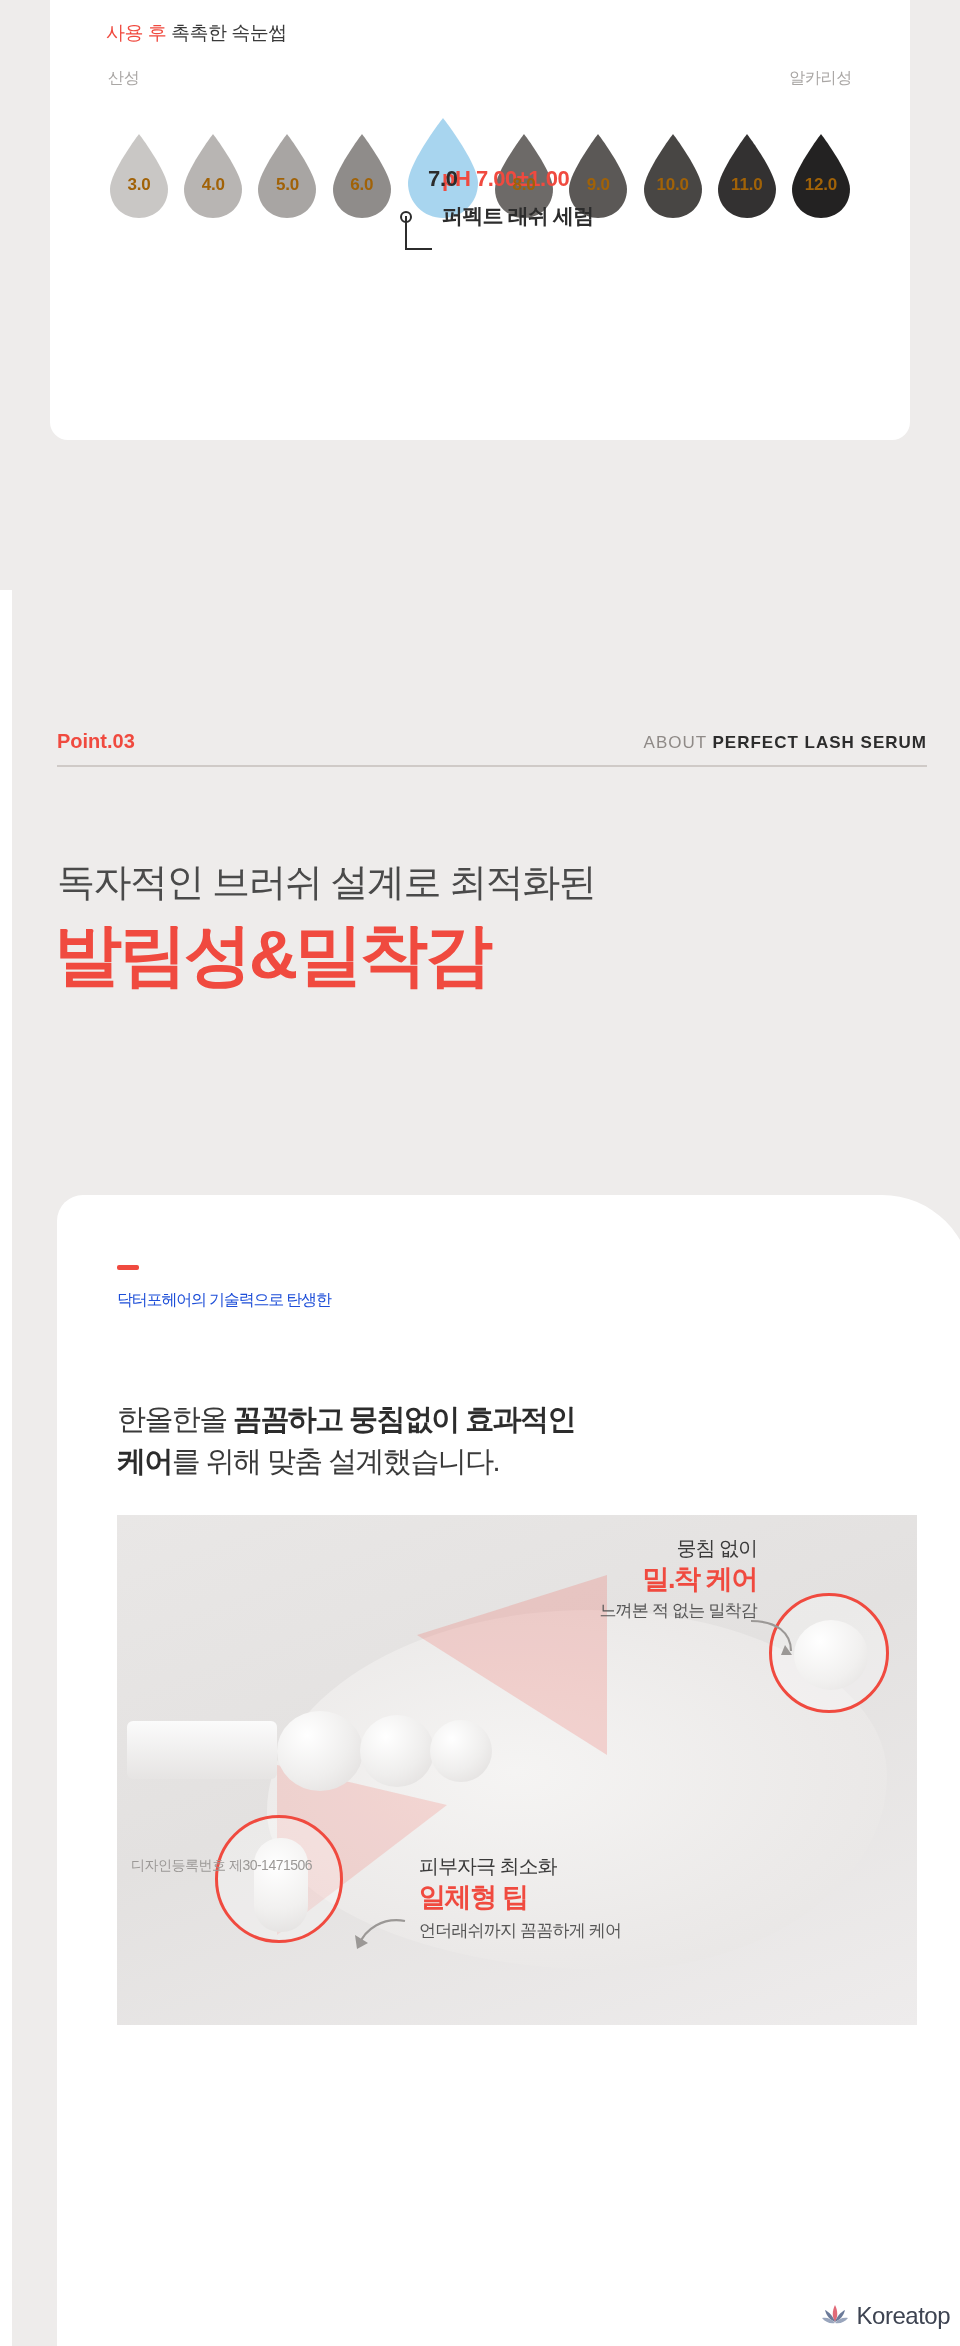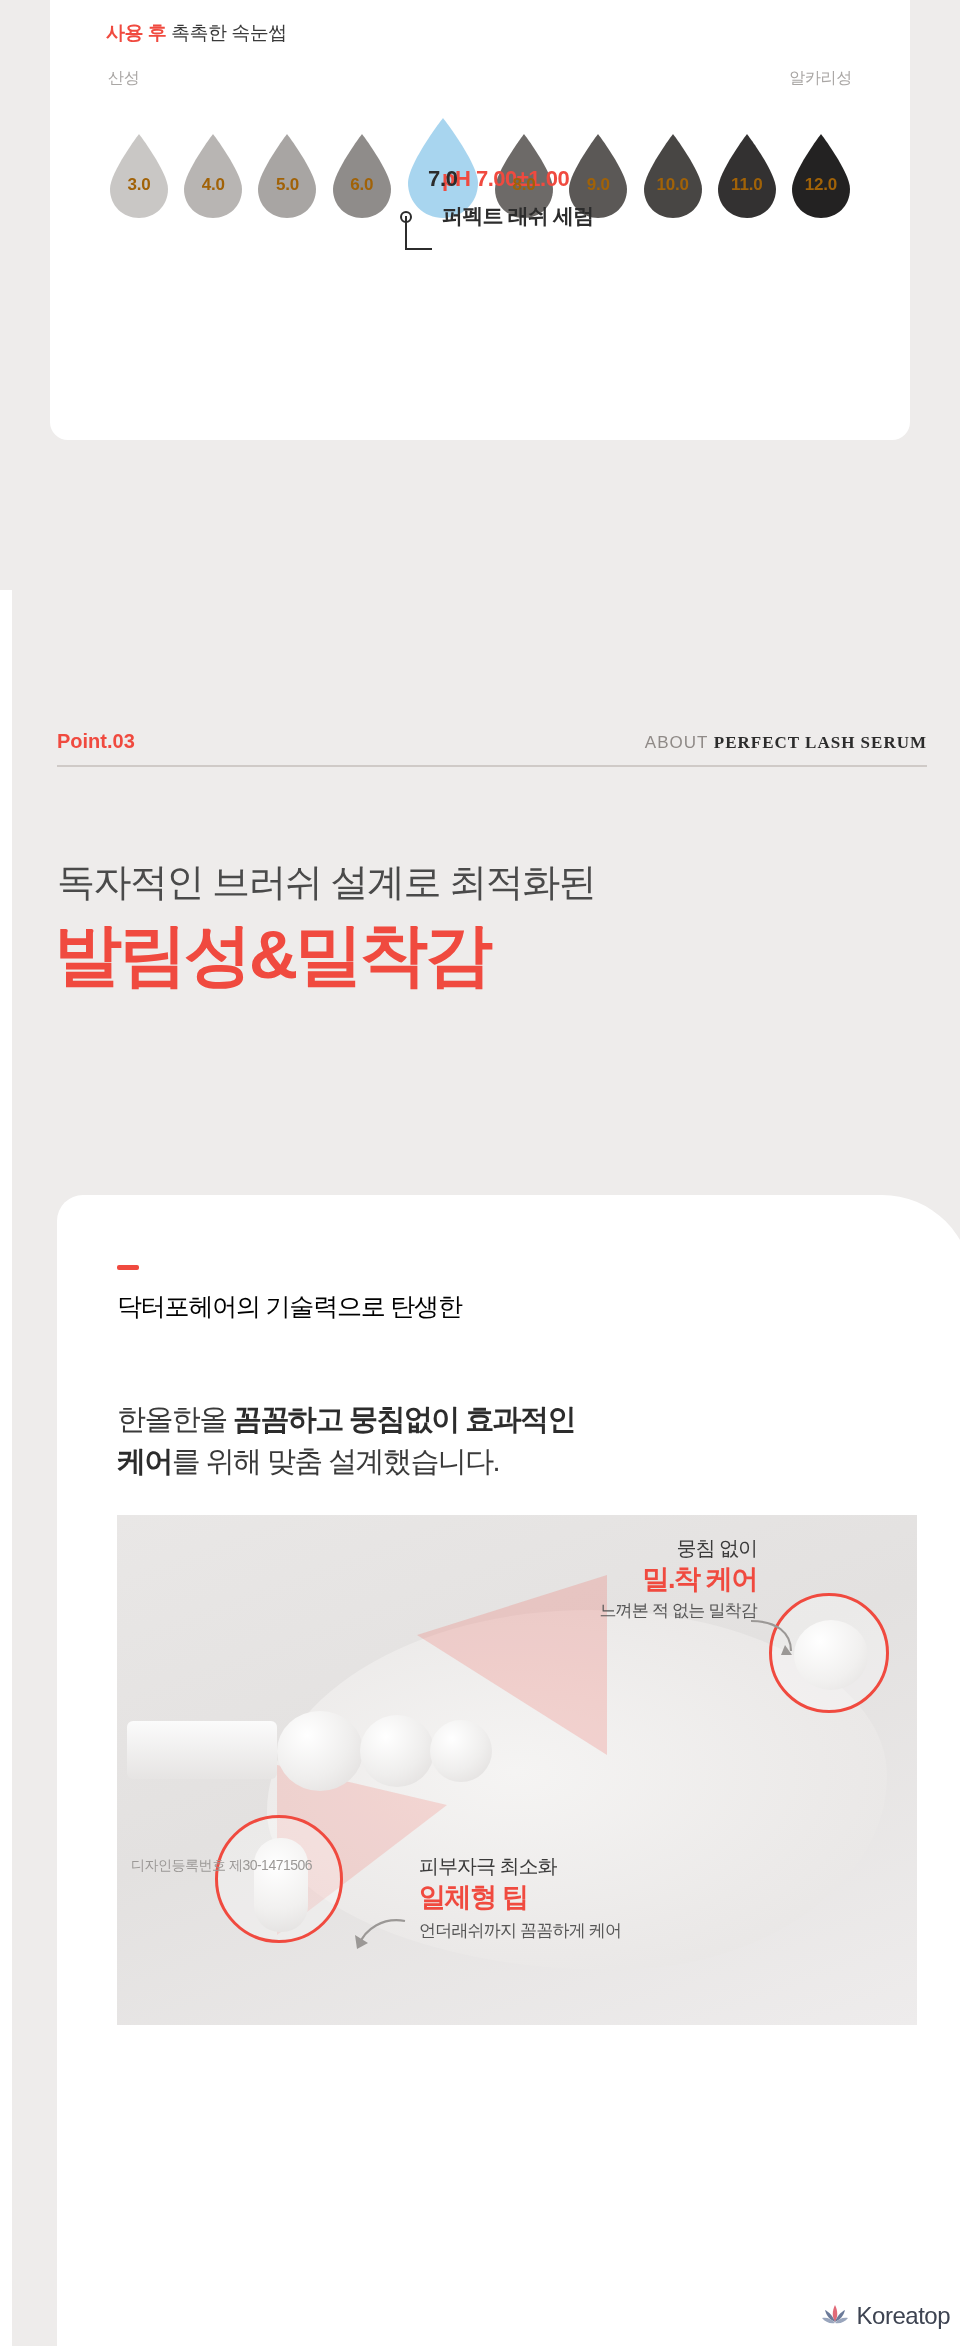--- a/index.html
+++ b/index.html
@@ -32,21 +32,21 @@
   }
   .ph-title {
     position: absolute;
     left: 56px; top: 140px;
     font-size: 19px;
     color: #3a3a3a;
     letter-spacing: -0.5px;
   }
   .ph-title b {
     color: #f04a3f;
-    font-weight: 700;
+    font-weight: 400;
   }
   .ph-axis-left {
     position: absolute;
     left: 58px; top: 188px;
     font-size: 16px;
     color: #a9a6a4;
     letter-spacing: -0.3px;
   }
   .ph-axis-right {
     position: absolute;
@@ -149,21 +149,21 @@
     font-size: 20px;
     font-weight: 700;
     color: #f04a3f;
     letter-spacing: 0px;
   }
   .point-about {
     font-size: 17px;
     color: #8f8a87;
     letter-spacing: 1px;
   }
-  .point-about b { color: #2c2c2c; font-weight: 700; font-family: Liberation Serif, serif; }
+  .point-about b { color: #2c2c2c; font-weight: 700; }
 
   .head-sub {
     position: absolute;
     left: 45px; top: 267px;
     font-size: 38px;
     color: #4a4a4a;
     letter-spacing: -1.5px;
     font-weight: 400;
   }
   .head-main {
@@ -188,22 +188,22 @@
   .dash {
     position: absolute;
     left: 60px; top: 70px;
     width: 22px; height: 5px;
     background: #f04a3f;
     border-radius: 2px;
   }
   .panel-sub {
     position: absolute;
     left: 60px; top: 95px;
-    font-size: 25px;
-    color: #000000;
+    font-size: 16px;
+    color: #1d4ed8;
     letter-spacing: -1.2px;
   }
   .panel-main {
     position: absolute;
     left: 57px; top: 133px;
     font-size: 47px;
     font-weight: 800;
     color: #f04a3f;
     letter-spacing: -2.4px;
   }

